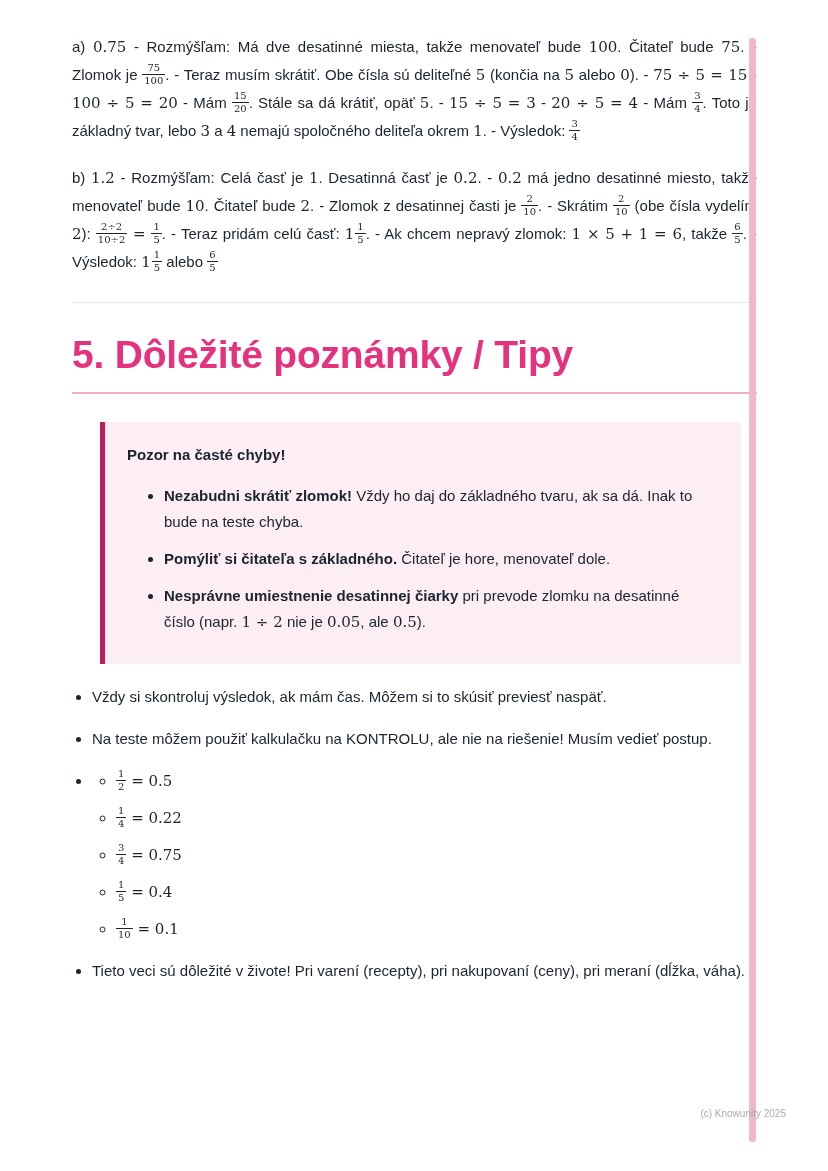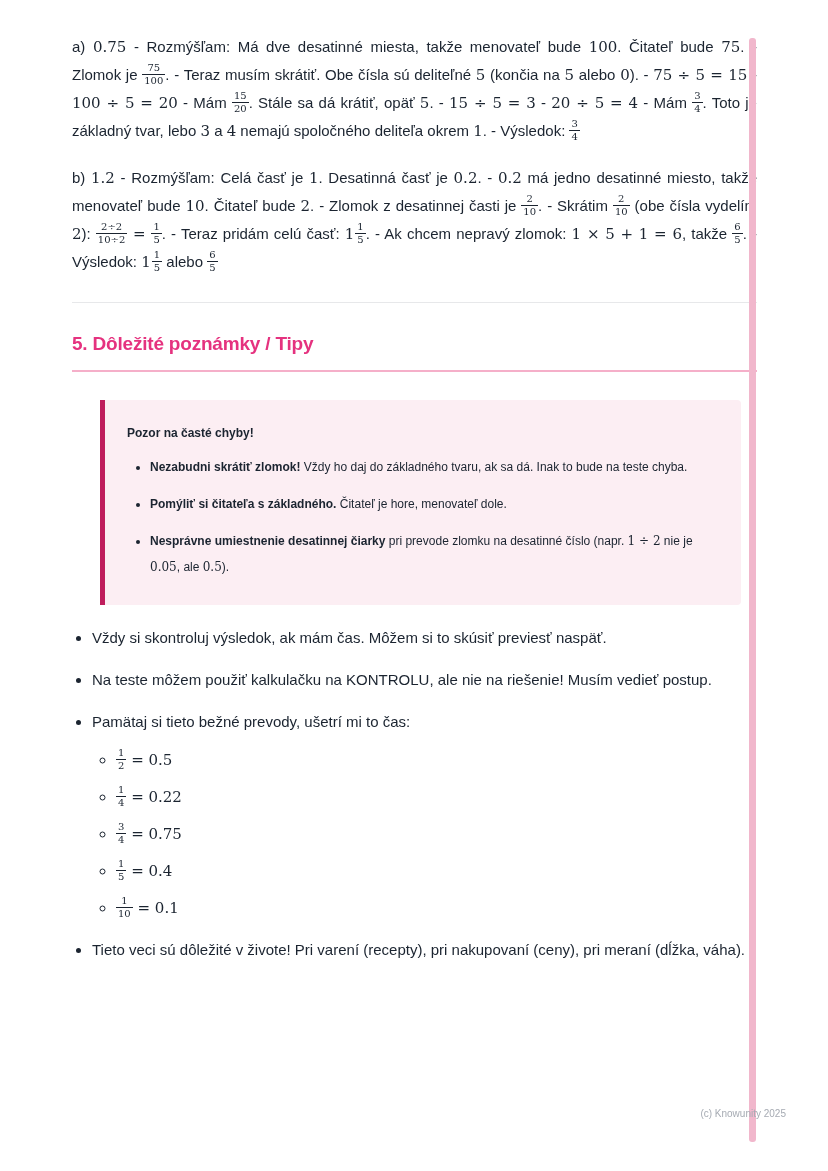--- a/index.html
+++ b/index.html
@@ -35,34 +35,34 @@
     display:inline-block;vertical-align:middle;
     text-align:center;font-size:10px;line-height:1.15;
     position:relative;top:-2px;
   }
   .frac .num{display:block;border-bottom:1px solid currentColor;padding:0 2px;}
   .frac .den{display:block;padding:0 2px;}
   .whole{font-size:15px;margin-right:1px;}
   .divider{border:none;border-top:1px solid var(--divider);margin:26px 0 0 0;}
   .section-heading{
     color:var(--accent);
-    font-size:19px;font-weight:bold;
+    font-size:39px;font-weight:bold;
     margin:30px 0 0 0;letter-spacing:-0.2px;
   }
   .heading-underline{height:2px;background:var(--underline);margin-top:15px;}
   .callout{
     margin:28px 16px 0 28px;
     background:var(--callout-bg);
     border-left:5px solid var(--callout-border);
     border-radius:0 4px 4px 0;
     padding:20px 26px 14px 22px;
-    font-size:12px;line-height:26px;
+    font-size:15px;line-height:26px;
   }
   .callout-title{font-weight:bold;margin:0 0 8px 0;}
-  .callout ul{margin:1px;padding-left:22px;}
+  .callout ul{margin:15px;padding-left:22px;}
   .callout li{margin-bottom:11px;}
   .tips-title{font-weight:bold;font-size:15px;margin:36px 0 0 0;}
   ul.tips{margin:20px 0 0 0;padding-left:20px;font-size:15px;line-height:26px;}
   ul.tips > li{margin-bottom:16px;}
   ul.conversions{list-style:circle;margin:12px 0 0 0;padding-left:24px;}
   ul.conversions > li{margin-bottom:11px;line-height:26px;}
   .edge-bar{
     position:absolute;top:38px;right:72px;
     width:7px;height:1104px;
     background:var(--edge-bar);
@@ -98,21 +98,20 @@
 
 
     <ul class="tips">
       <li>
         <span><span>Vždy si skontroluj výsledok, ak mám čas. Môžem si to skúsiť previesť naspäť.</span></span>
       </li>
       <li>
         <span><span>Na teste môžem použiť kalkulačku na KONTROLU, ale nie na riešenie! Musím vedieť postup.</span></span>
       </li>
       <li>
-        <span><span>Pamätaj si tieto bežné prevody, ušetrí mi to čas:</span></span>
         <ul class="conversions">
           <li><span class="frac-wrap"><span class="frac"><span class="num">1</span><span class="den">2</span></span></span><span class="math"> = 0.5</span></li>
           <li><span class="frac-wrap"><span class="frac"><span class="num">1</span><span class="den">4</span></span></span><span class="math"> = 0.22</span></li>
           <li><span class="frac-wrap"><span class="frac"><span class="num">3</span><span class="den">4</span></span></span><span class="math"> = 0.75</span></li>
           <li><span class="frac-wrap"><span class="frac"><span class="num">1</span><span class="den">5</span></span></span><span class="math"> = 0.4</span></li>
           <li><span class="frac-wrap"><span class="frac"><span class="num">1</span><span class="den">10</span></span></span><span class="math"> = 0.1</span></li>
         </ul>
       </li>
       <li>
         <span><span>Tieto veci sú dôležité v živote! Pri varení (recepty), pri nakupovaní (ceny), pri meraní (dĺžka, váha).</span></span>

